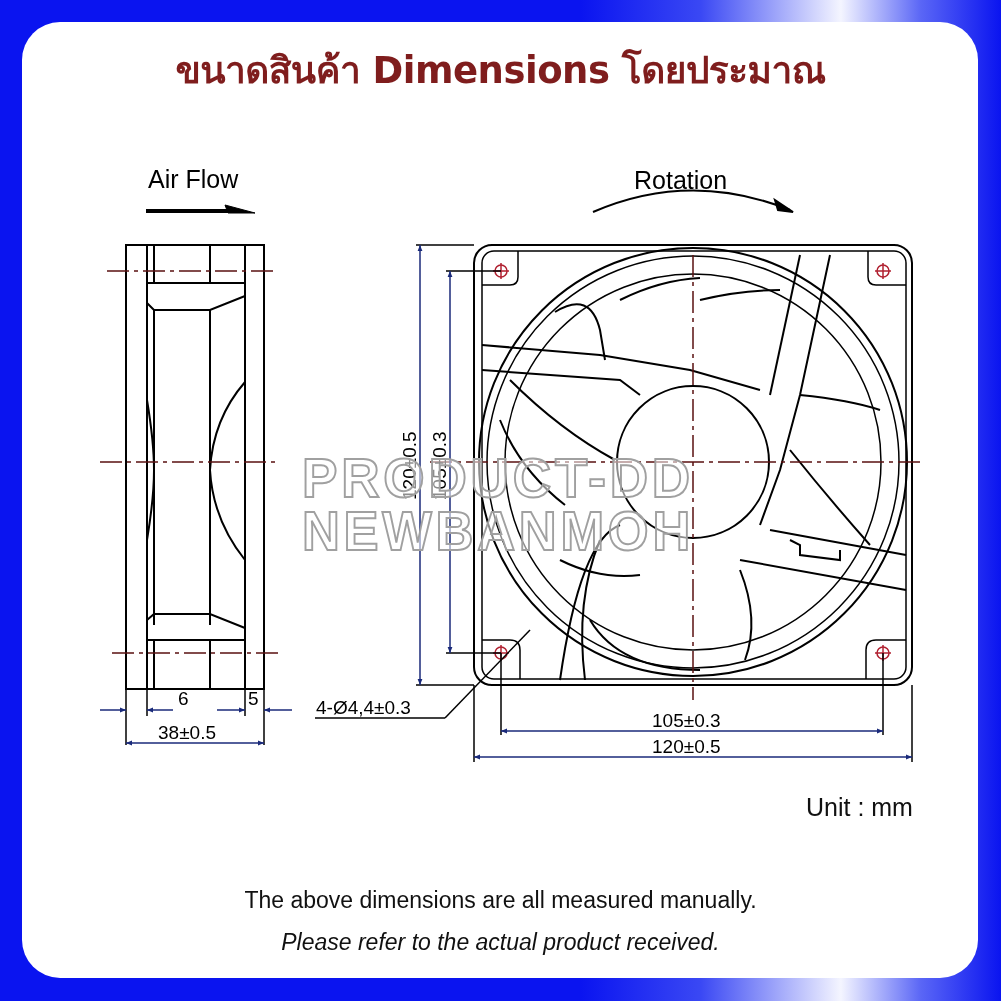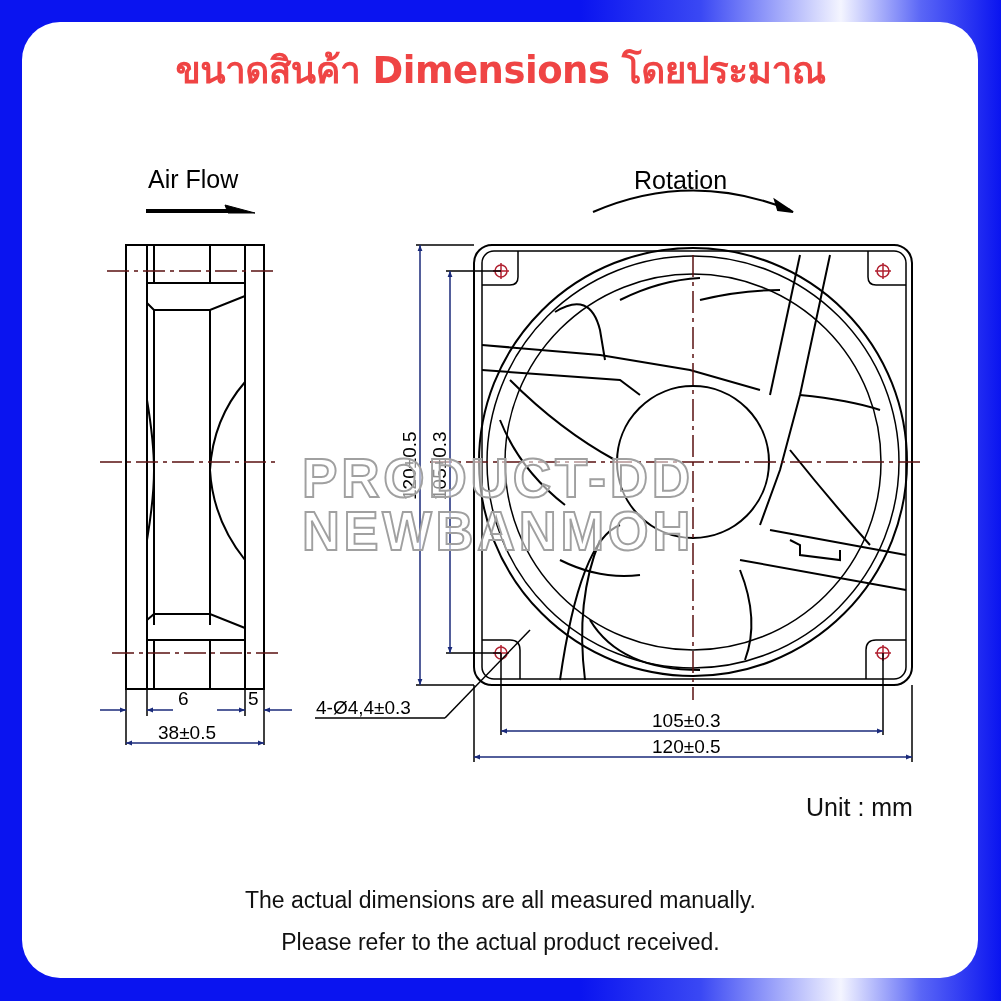--- a/index.html
+++ b/index.html
@@ -9,27 +9,27 @@
     position: relative;
     font-family: "Liberation Sans", sans-serif;
   }
   .card {
     position: absolute; left: 22px; top: 22px; width: 956px; height: 956px;
     background: #ffffff; border-radius: 38px;
   }
   .title {
     position: absolute; left: 0; right: 0; top: 40px; text-align: center;
     font-family: "DejaVu Sans", sans-serif; font-weight: bold; font-size: 37px;
-    color: #ef4444; letter-spacing: -0.5px;
+    color: #7f1d1d; letter-spacing: -0.5px;
   }
   .drawing { position: absolute; left: 0; top: 0; }
   .unit { position: absolute; left: 806px; top: 793px; font-size: 25px; color: #111; }
   .note { position: absolute; left: 0; right: 0; text-align: center; font-size: 23px; color: #111; }
   .note1 { top: 887px; }
-  .note2 { top: 929px; }
+  .note2 { top: 929px; font-style: italic; }
   svg text { font-family: "Liberation Sans", sans-serif; }
 </style>
 </head>
 <body>
 
 <div class="card"></div>
 
 <div class="title">ขนาดสินค้า Dimensions โดยประมาณ</div>
 
 <svg class="drawing" width="1001" height="1001" viewBox="0 0 1001 1001">
@@ -183,14 +183,14 @@
     <text x="316" y="714" font-size="19" fill="#000" stroke="none">4-Ø4,4±0.3</text>
   </g>
 
   <g fill="rgba(255,255,255,0.55)" stroke="#a0a0a0" stroke-width="2" font-weight="bold" font-size="56" letter-spacing="4">
     <text x="302" y="497" textLength="392" lengthAdjust="spacingAndGlyphs">PRODUCT-DD</text>
     <text x="302" y="550" textLength="392" lengthAdjust="spacingAndGlyphs">NEWBANMOH</text>
   </g>
 </svg>
 
 <div class="unit">Unit : mm</div>
-<div class="note note1">The actual dimensions are all measured manually.</div>
+<div class="note note1">The above dimensions are all measured manually.</div>
 <div class="note note2">Please refer to the actual product received.</div>
 
 </body></html>

